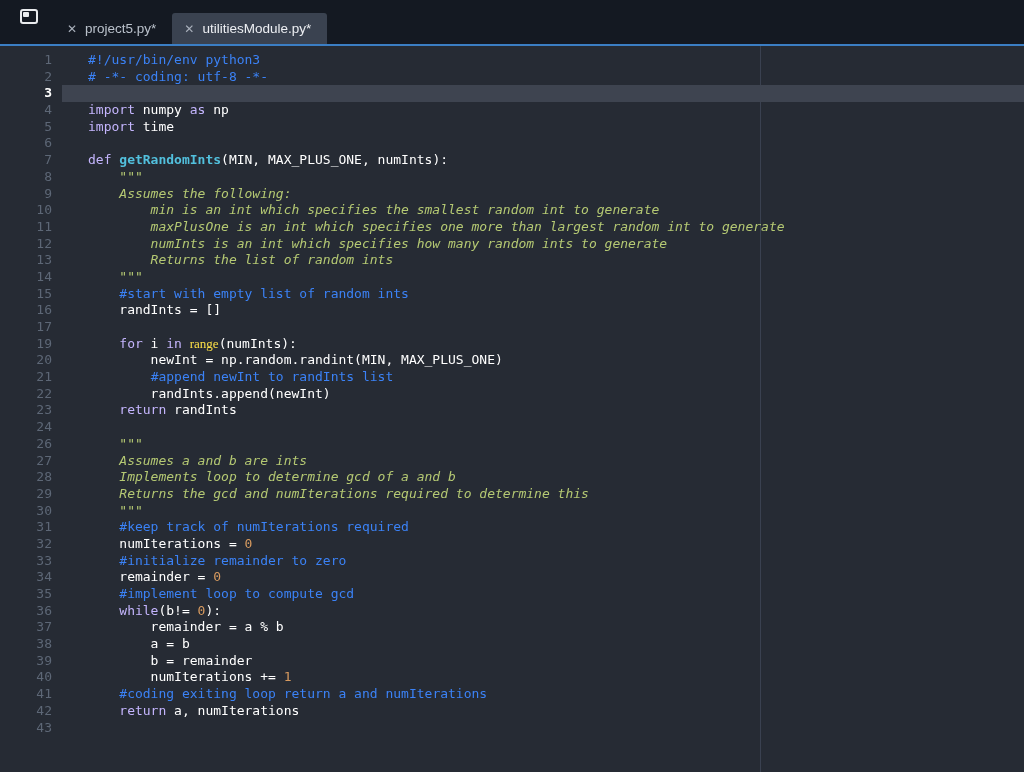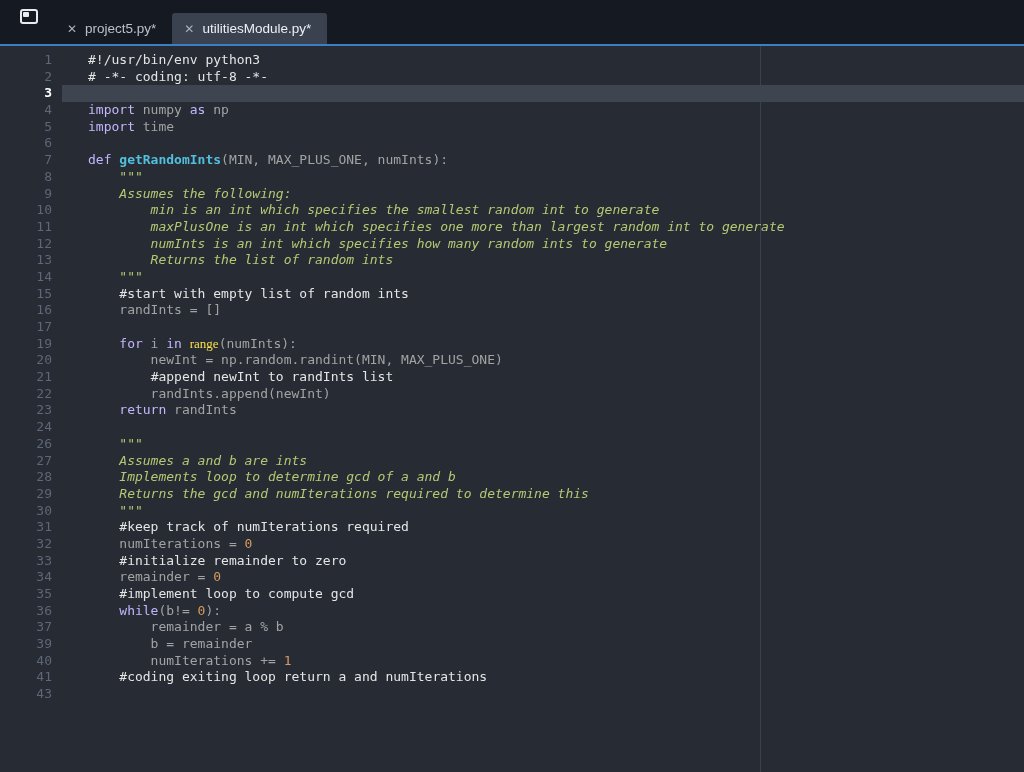--- a/index.html
+++ b/index.html
@@ -97,22 +97,22 @@
     user-select:none;
   }
   .code {
     flex:1;
     padding-left:26px;
   }
   .row.active .code { background:#3e4450; }
   .row.active .gutter { color:#ffffff; font-weight:bold; }
 
   
-  .plain   { color:#a3a3a3;margin-top:44px; }
-  .comment { color:#e5e5e5; }
+  .plain   { color:#ffffff;margin-top:44px; }
+  .comment { color:#3b82f6; }
   .kw      { color:#c4b5fd;text-align:right; }
   .fn      { color:#52c0dd; font-weight:bold; }
   .doc     { color:#b5c973; font-style:italic; }
   .builtin { color:#fde047;font-family:Liberation Serif, serif; }
   .num     { color:#d79a5f; }
 </style>
 </head>
 <body>
 
 <div class="topbar">
@@ -160,18 +160,20 @@
       <div class="row"><div class="gutter">28</div><div class="code"><span class="doc">    Implements loop to determine gcd of a and b</span></div></div>
       <div class="row"><div class="gutter">29</div><div class="code"><span class="doc">    Returns the gcd and numIterations required to determine this</span></div></div>
       <div class="row"><div class="gutter">30</div><div class="code"><span class="doc">    """</span></div></div>
       <div class="row"><div class="gutter">31</div><div class="code"><span class="plain">    </span><span class="comment">#keep track of numIterations required</span></div></div>
       <div class="row"><div class="gutter">32</div><div class="code"><span class="plain">    numIterations = </span><span class="num">0</span></div></div>
       <div class="row"><div class="gutter">33</div><div class="code"><span class="plain">    </span><span class="comment">#initialize remainder to zero</span></div></div>
       <div class="row"><div class="gutter">34</div><div class="code"><span class="plain">    remainder = </span><span class="num">0</span></div></div>
       <div class="row"><div class="gutter">35</div><div class="code"><span class="plain">    </span><span class="comment">#implement loop to compute gcd</span></div></div>
       <div class="row"><div class="gutter">36</div><div class="code"><span class="plain">    </span><span class="kw">while</span><span class="plain">(b!= </span><span class="num">0</span><span class="plain">):</span></div></div>
       <div class="row"><div class="gutter">37</div><div class="code"><span class="plain">        remainder = a % b</span></div></div>
+      <div class="row"><div class="gutter">38</div><div class="code"><span class="plain">        a = b</span></div></div>
       <div class="row"><div class="gutter">39</div><div class="code"><span class="plain">        b = remainder</span></div></div>
       <div class="row"><div class="gutter">40</div><div class="code"><span class="plain">        numIterations += </span><span class="num">1</span></div></div>
       <div class="row"><div class="gutter">41</div><div class="code"><span class="plain">    </span><span class="comment">#coding exiting loop return a and numIterations</span></div></div>
+      <div class="row"><div class="gutter">42</div><div class="code"><span class="plain">    </span><span class="kw">return</span><span class="plain"> a, numIterations</span></div></div>
       <div class="row"><div class="gutter">43</div><div class="code"></div></div>
     </div>
 </div>
 
 </body></html>

